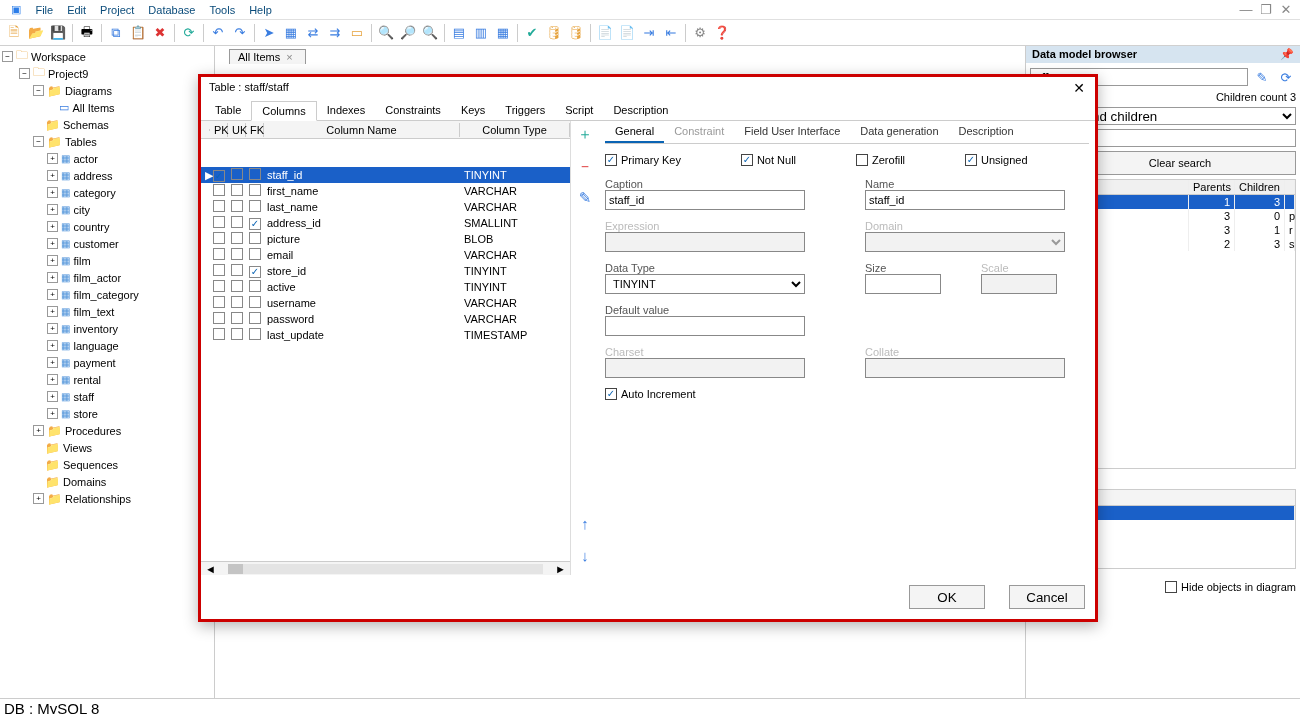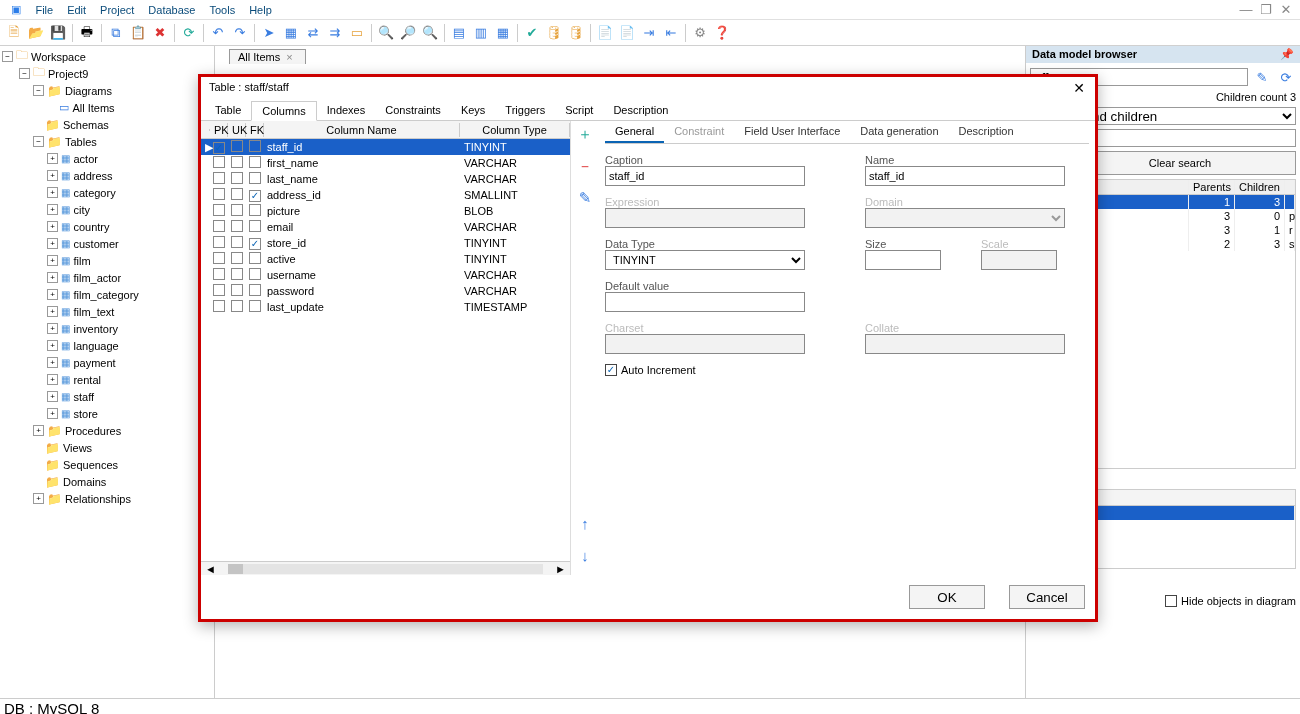--- a/index.html
+++ b/index.html
@@ -30,21 +30,21 @@
 .grid-row.sel { background:#1a60c8; color:#fff; }
 .status { position:absolute; bottom:0; left:0; right:0; height:16px; border-top:1px solid #ccc; padding:1px 4px; font-size:15px; }
 
 .dlg { position:absolute; left:198px; top:74px; width:900px; height:548px; background:#fff; border:3px solid #c00; box-shadow:0 4px 14px rgba(0,0,0,.3); display:flex; flex-direction:column; z-index:100; }
 .dlg-title { padding:4px 8px; display:flex; justify-content:space-between; font-size:11px; }
 .dlg-close { width:16px; height:16px; cursor:pointer; font-size:14px; text-align:center; line-height:14px; }
 .dlg-tabs { display:flex; border-bottom:1px solid #ccc; padding-left:4px; }
 .dlg-tab { padding:3px 10px; cursor:pointer; }
 .dlg-tab.active { border:1px solid #ccc; border-bottom:1px solid #fff; margin-bottom:-1px; background:#fff; }
 .dlg-body { flex:1; display:flex; }
-.collist { width:370px; display:flex; flex-direction:column; border-right:1px solid #ddd; }
+.collist { width:370px; display:flex; flex-direction:column; border-right:1px solid #ddd;gap:28px; }
 .colhdr { display:flex; background:#f4f4f4; border-bottom:1px solid #ccc; font-size:11px; height:18px; align-items:center; }
 .colhdr > div { border-right:1px solid #ccc; padding:1px 4px; }
 .colrow { display:flex; height:16px; align-items:center; }
 .colrow > div { padding:0 4px; }
 .colrow.sel { background:#1a60c8; color:#fff; }
 .ck { width:12px; height:12px; border:1px solid #888; display:inline-block; }
 .ck.on::after { content:"✓"; font-size:10px; color:#0a64b4; display:block; line-height:10px; text-align:center; }
 .act-col { width:28px; display:flex; flex-direction:column; align-items:center; padding-top:4px; gap:14px; }
 .act-btn { width:18px; height:18px; font-size:15px; text-align:center; cursor:pointer; }
 .detail { flex:1; padding:0 6px; }
@@ -360,21 +360,21 @@
             </div>
           </div>
       </div>
       <div style="padding:4px 0">In diagram</div>
       <div class="grid" style="height:80px">
         <div style="background:#f4f4f4;height:16px;border-bottom:1px solid #ccc"></div>
         <div class="grid-row sel">
             <div style="flex:1">ss</div>
           </div>
       </div>
-      <div class="rp-row" style="margin-top:20px">
+      <div class="rp-row" style="margin-top:6px">
           <button class="dlg-btn" style="width:50px">&lt;&lt;</button>
           <span style="flex:1"></span>
           <span class="chkbox"></span>
           <span>Hide objects in diagram</span>
         </div>
     </div>
   </div>
 </div>
 
 <div class="dlg">
@@ -509,20 +509,38 @@
       <div class="act-btn" style="color:#3a7de0;margin-bottom:10px">↓</div>
     </div>
     <div class="detail">
       <div class="det-tabs">
         <div class="det-tab active">General</div>
         <div class="det-tab dis">Constraint</div>
         <div class="det-tab">Field User Interface</div>
         <div class="det-tab">Data generation</div>
         <div class="det-tab">Description</div>
       </div>
+      <div class="checks">
+        <div class="chk">
+            <span class="chkbox on"></span>
+            <span>Primary Key</span>
+          </div>
+        <div class="chk">
+            <span class="chkbox on"></span>
+            <span>Not Null</span>
+          </div>
+        <div class="chk">
+            <span class="chkbox"></span>
+            <span>Zerofill</span>
+          </div>
+        <div class="chk">
+            <span class="chkbox on"></span>
+            <span>Unsigned</span>
+          </div>
+      </div>
       <div class="field-row">
         <div class="field"><label>Caption</label><input class="inp" value="staff_id" style=""></div>
         <div class="field"><label>Name</label><input class="inp" value="staff_id" style=""></div>
       </div>
       <div class="field-row">
         <div class="field"><label class="dis">Expression</label><input class="inp dis" style=""></div>
         <div class="field"><label class="dis">Domain</label><select class="inp dis"></select></div>
       </div>
       <div class="field-row">
         <div class="field"><label>Data Type</label><select class="inp"><option>TINYINT</option></select></div>

